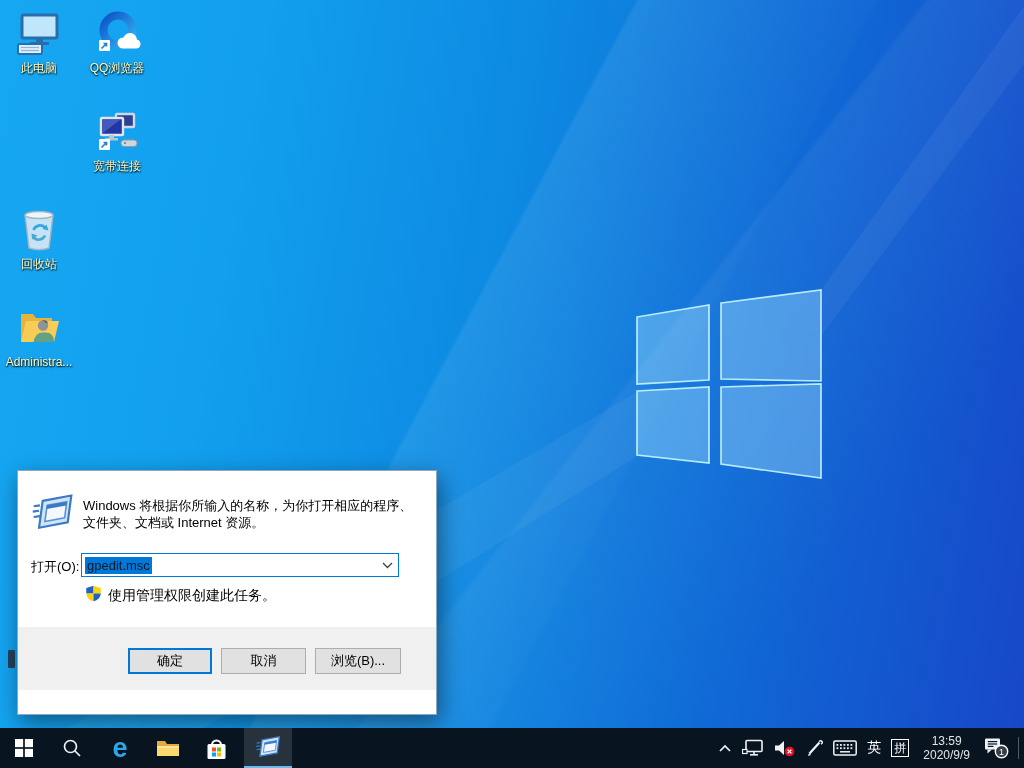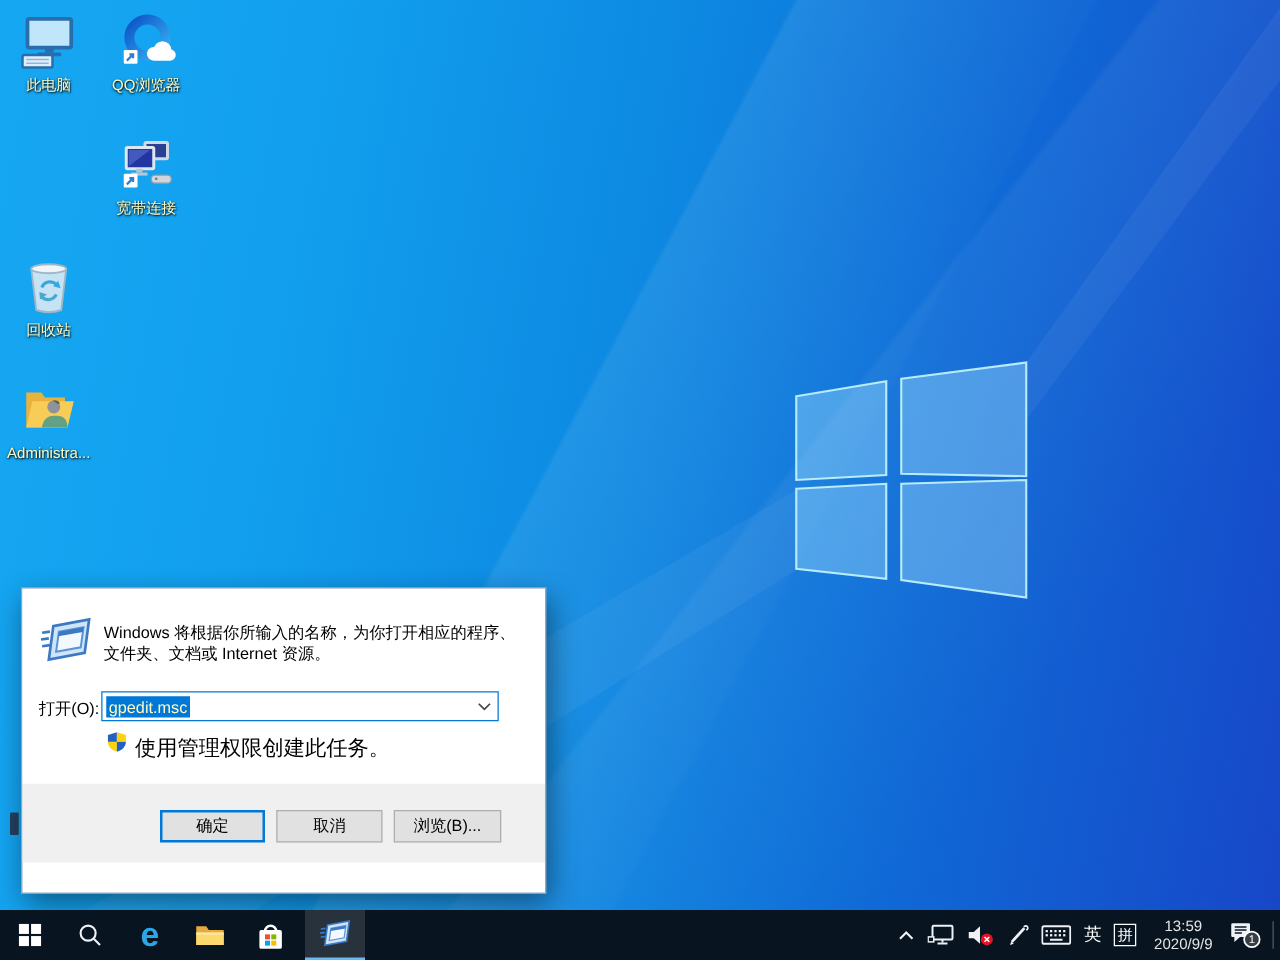--- a/index.html
+++ b/index.html
@@ -39,24 +39,24 @@
   .titlebar .t-ico { width:17px; height:17px; margin-right:7px; }
   .titlebar .t-txt { color:#fff; font-size:12.5px; }
   .close-btn { margin-left:auto; width:42px; height:25px; display:flex; align-items:center;
     justify-content:center; color:#fff; font-size:13px; cursor:default; }
   .dlg-body { position:relative; height:156px; background:#fff; }
   .big-run-ico { position:absolute; left:13px; top:20px; width:43px; height:43px; }
   .dlg-text { position:absolute; left:65px; top:26px; width:345px; line-height:17px; font-size:13px; }
   .open-label { position:absolute; left:13px; top:87px; font-size:13px; }
   .combo { position:absolute; left:63px; top:82px; width:318px; height:24px; background:#fff;
     border:1px solid #0078d7; display:flex; align-items:center; padding-left:3px; }
-  .combo .sel { background:#0078d7; color:#fef9c3; padding:1px 2px; font-size:13px; }
+  .combo .sel { background:#0078d7; color:#0f172a; padding:1px 2px; font-size:13px; }
   .combo .drop { margin-left:auto; width:21px; height:100%; display:flex; align-items:center; justify-content:center; }
   .uac-row-ico { position:absolute; left:67px; top:114px; width:17px; height:17px; }
-  .uac-note { position:absolute; left:90px; top:116px; font-size:17px;font-family:Liberation Serif, serif; }
+  .uac-note { position:absolute; left:90px; top:116px; font-size:14px;font-family:Liberation Serif, serif; }
   .dlg-footer { position:relative; height:63px; background:#f0f0f0; }
   .btn { position:absolute; top:21px; height:26px; background:#e1e1e1; border:1px solid #adadad;
     font-size:13px; display:flex; align-items:center; justify-content:center; cursor:default; }
   .btn-ok { left:110px; width:84px; border:2px solid #0078d7; }
   .btn-cancel { left:203px; width:85px; }
   .btn-browse { left:297px; width:86px; }
 
   
   .taskbar { position:absolute; left:0; bottom:0; width:1024px; height:40px; background:#081420;
     display:flex; align-items:center; }

